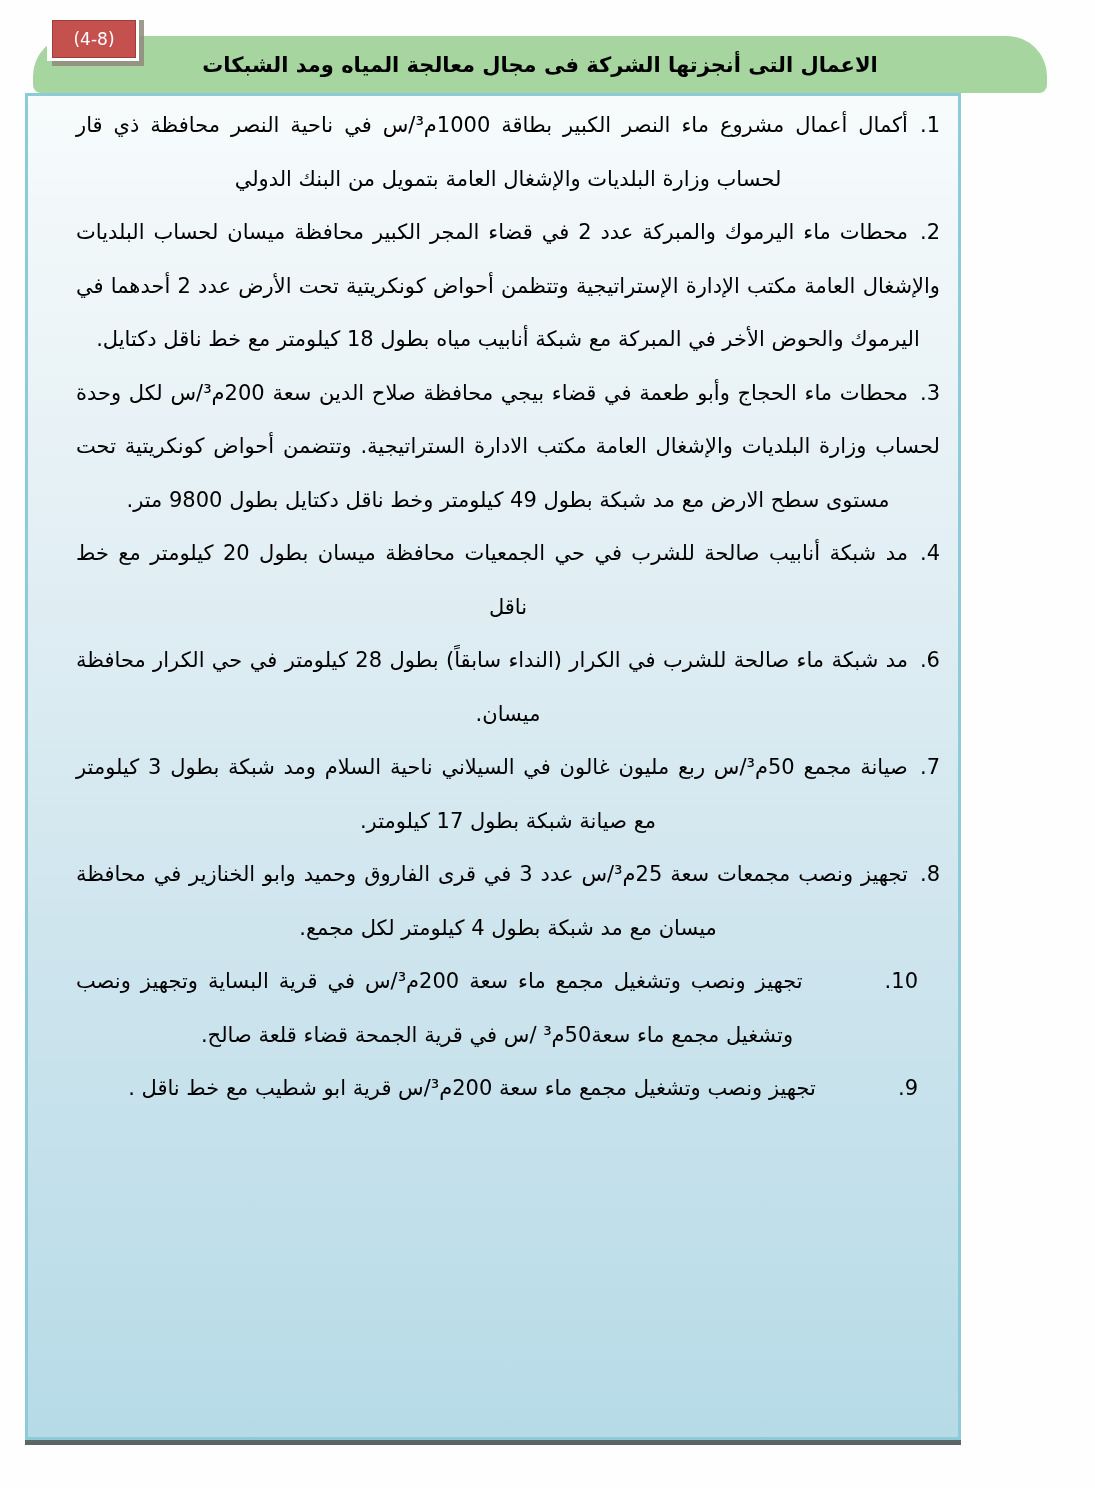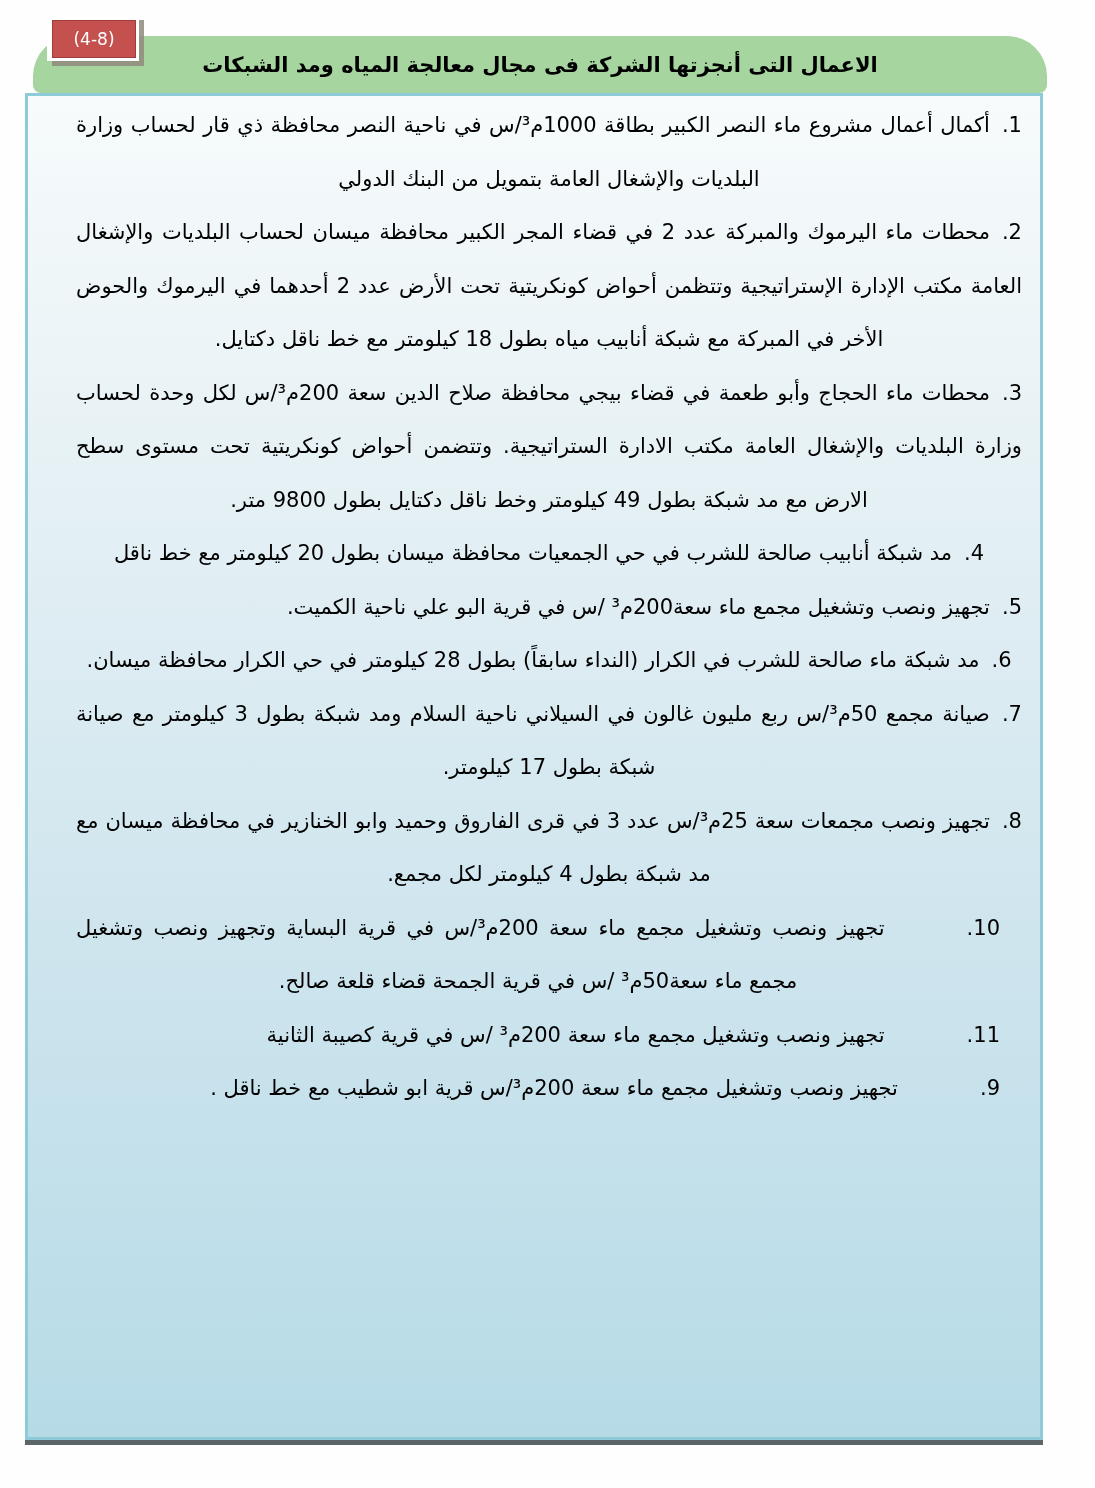--- a/index.html
+++ b/index.html
@@ -34,21 +34,21 @@
   }
   .badge-inner{
     width:100%;height:100%;
     background:#c4514d;
     border:1px solid #9e3d3a;
     display:flex;align-items:center;justify-content:center;
     font-size:17px;color:#ffffff;
   }
   
   .content{
-    position:absolute;left:25px;top:93px;width:1018px;height:1347px;
+    position:absolute;left:25px;top:93px;width:936px;height:1347px;
     box-sizing:border-box;
     border:3px solid #8ecbd8;
     background:linear-gradient(to bottom,#f7fbfc 0%,#e6f1f5 28%,#cfe5ee 62%,#b6dbe7 100%);
     box-shadow:0 5px 0 rgba(74,84,88,0.9);
     padding:3px 18px 0 48px;
     direction:rtl;
     overflow:hidden;
     z-index:1;
   }
   .item{
@@ -77,29 +77,27 @@
   <div class="content">
 
     <div class="item"><span class="marker">1.</span><span>أكمال أعمال مشروع ماء النصر الكبير بطاقة 1000م³/س في ناحية النصر محافظة ذي قار لحساب وزارة البلديات والإشغال العامة بتمويل من البنك الدولي</span></div>
 
     <div class="item"><span class="marker">2.</span><span>محطات ماء اليرموك والمبركة عدد 2 في قضاء المجر الكبير محافظة ميسان لحساب البلديات والإشغال العامة مكتب الإدارة الإستراتيجية وتتظمن أحواض كونكريتية تحت الأرض عدد 2 أحدهما في اليرموك والحوض الأخر في المبركة مع شبكة أنابيب مياه بطول 18 كيلومتر مع خط ناقل دكتايل.</span></div>
 
     <div class="item"><span class="marker">3.</span><span>محطات ماء الحجاج وأبو طعمة في قضاء بيجي محافظة صلاح الدين سعة 200م³/س لكل وحدة لحساب وزارة البلديات والإشغال العامة مكتب الادارة الستراتيجية. وتتضمن أحواض كونكريتية تحت مستوى سطح الارض مع مد شبكة بطول 49 كيلومتر وخط ناقل دكتايل بطول 9800 متر.</span></div>
 
     <div class="item"><span class="marker">4.</span><span>مد شبكة أنابيب صالحة للشرب في حي الجمعيات محافظة ميسان بطول 20 كيلومتر مع خط ناقل</span></div>
 
-    <div class="item single"><span class="marker">5.</span><span>تجهيز ونصب وتشغيل مجمع ماء سعة200م³ /س في قرية البو علي ناحية الكميت.</span></div>
 
     <div class="item"><span class="marker">6.</span><span>مد شبكة ماء صالحة للشرب في الكرار (النداء سابقاً) بطول 28 كيلومتر في حي الكرار محافظة ميسان.</span></div>
 
     <div class="item"><span class="marker">7.</span><span>صيانة مجمع 50م³/س ربع مليون غالون في السيلاني ناحية السلام ومد شبكة بطول 3 كيلومتر مع صيانة شبكة بطول 17 كيلومتر.</span></div>
 
     <div class="item"><span class="marker">8.</span><span>تجهيز ونصب مجمعات سعة 25م³/س عدد 3 في قرى الفاروق وحميد وابو الخنازير في محافظة ميسان مع مد شبكة بطول 4 كيلومتر لكل مجمع.</span></div>
 
 
     <div class="item tabbed"><span class="marker">10.</span><span>تجهيز ونصب وتشغيل مجمع ماء سعة 200م³/س في قرية البساية وتجهيز ونصب وتشغيل مجمع ماء سعة50م³ /س في قرية الجمحة قضاء قلعة صالح.</span></div>
 
-    <div class="item tabbed single"><span class="marker">11.</span><span>تجهيز ونصب وتشغيل مجمع ماء سعة 200م³ /س في قرية كصيبة الثانية</span></div>
 
     <div class="item tabbed single"><span class="marker">9.</span><span>تجهيز ونصب وتشغيل مجمع ماء سعة 200م³/س قرية ابو شطيب مع خط ناقل .</span></div>
 
   </div>
 </div>
 
 </body></html>

